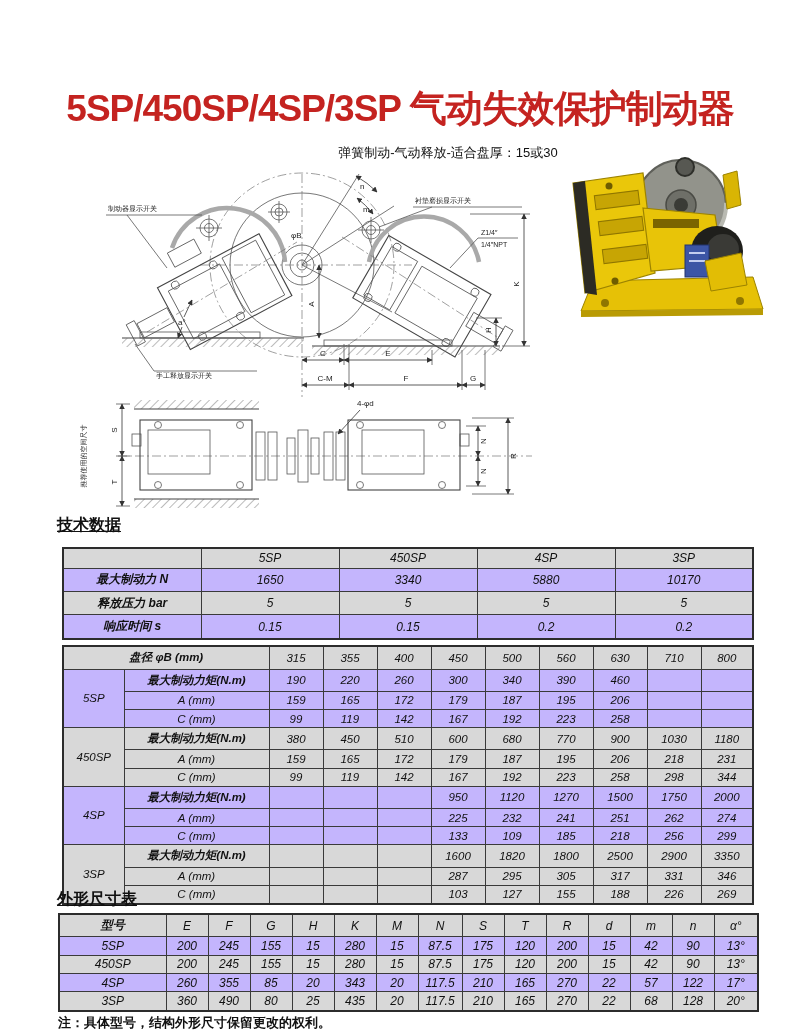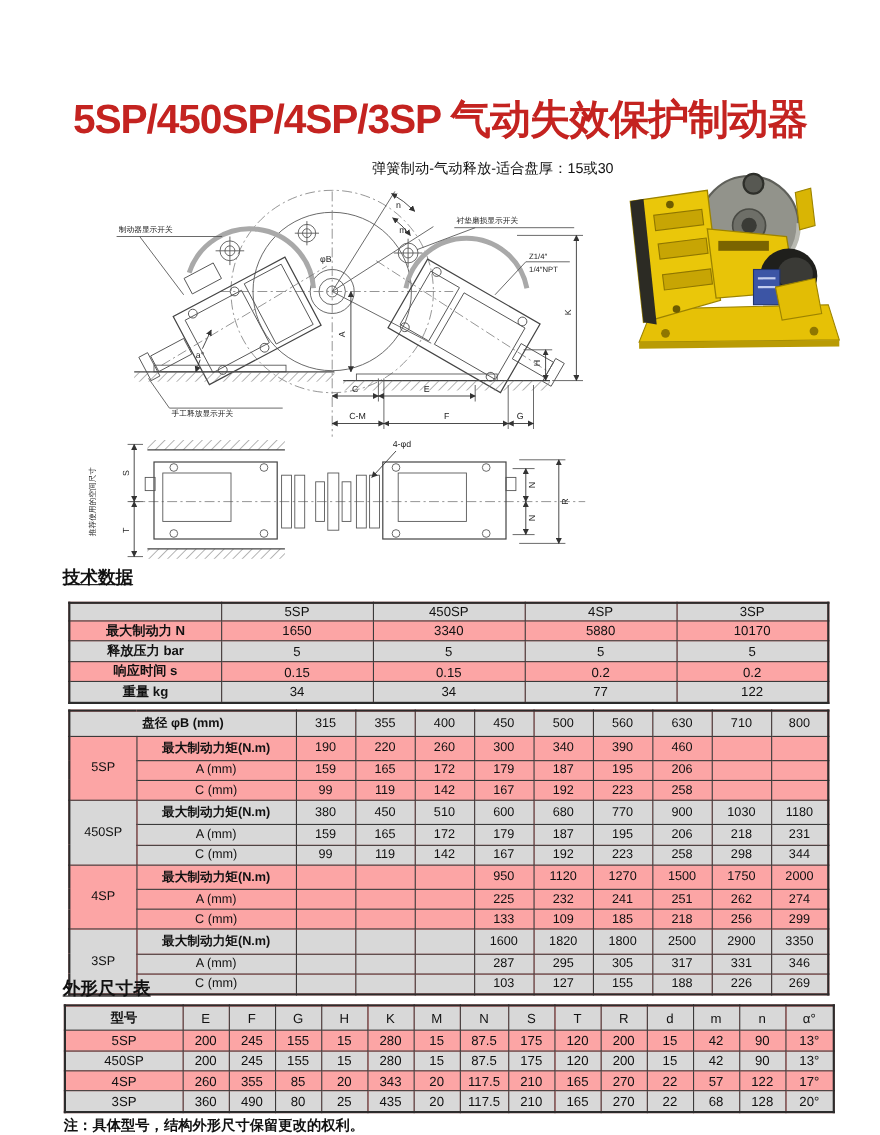--- a/index.html
+++ b/index.html
@@ -6,21 +6,21 @@
   #page{position:relative;width:800px;height:1032px;background:#ffffff;overflow:hidden;
         font-family:"Liberation Sans","DejaVu Sans",sans-serif;color:#111;}
   .abs{position:absolute;}
   #doc-title{left:0;top:84px;width:800px;text-align:center;font-size:37px;font-weight:bold;
              letter-spacing:-1px;}
   #doc-subtitle{left:0;top:144px;width:800px;text-align:center;font-size:13px;font-weight:normal;color:#111;margin-left:48px;}
   .sec-heading{font-size:16px;font-weight:bold;color:#111;text-decoration:underline;}
   #h-tech{left:57px;top:515px;}
   #h-dim{left:57px;top:889px;}
   #doc-note{left:58px;top:1014px;font-size:13px;font-weight:bold;}
-  table{position:absolute;border-collapse:collapse;table-layout:fixed;background:#fca5a5;border:2px solid #2c2c2c;}
+  table{position:absolute;border-collapse:collapse;table-layout:fixed;background:#c4b5fd;border:2px solid #2c2c2c;font-style:italic;}
   td,th{border:1px solid #3a3a3a;font-size:12px;font-weight:400;text-align:center;vertical-align:middle;
         padding:0;white-space:nowrap;overflow:hidden;color:#111;}
   tr.gray td,tr.gray th{background:#d8d8d8;}
   .cn{font-weight:700;}
   #t1{left:62px;top:547px;width:690px;height:93px;}
   #t2{left:62px;top:645px;width:690px;height:260px;padding-left:19px;}
   #t2 td,#t2 th{font-size:11.5px;}
   #t3{left:58px;top:913px;width:699px;height:99px;padding-left:28px;}
   #drawing{left:72px;top:172px;}
   #photo{left:565px;top:153px;}
@@ -347,27 +347,20 @@
           <td>5</td>
           <td>5</td>
         </tr>
         <tr>
           <td class="cn">响应时间  s</td>
           <td>0.15</td>
           <td>0.15</td>
           <td>0.2</td>
           <td>0.2</td>
         </tr>
-        <tr class="gray">
-          <td class="cn">重量  kg</td>
-          <td>34</td>
-          <td>34</td>
-          <td>77</td>
-          <td>122</td>
-        </tr>
       </tbody>
   </table>
 
   <table id="t2">
     <colgroup>
         <col style="width:61px">
         <col style="width:145px">
         <col style="width:54px">
         <col style="width:54px">
         <col style="width:54px">

